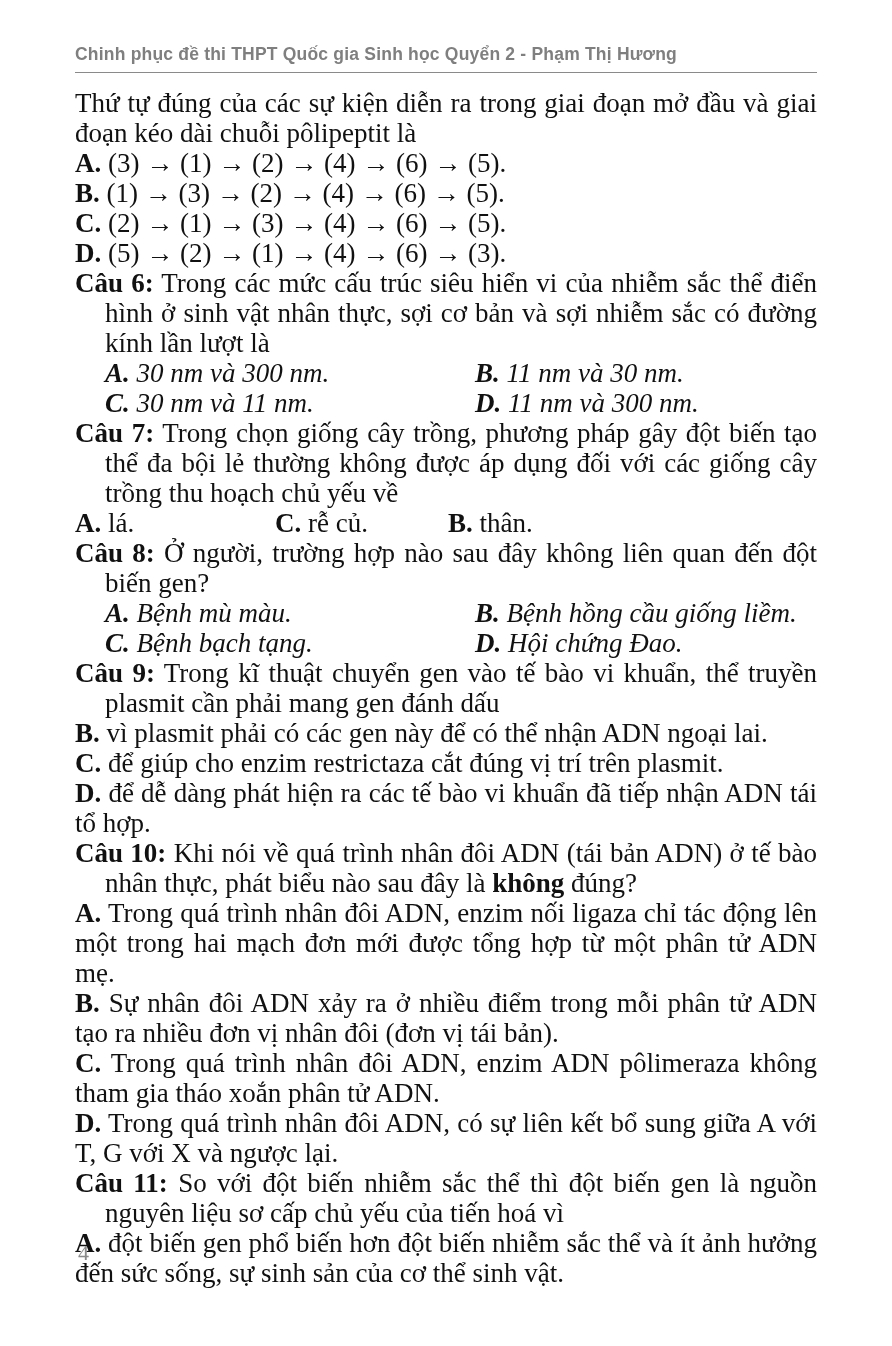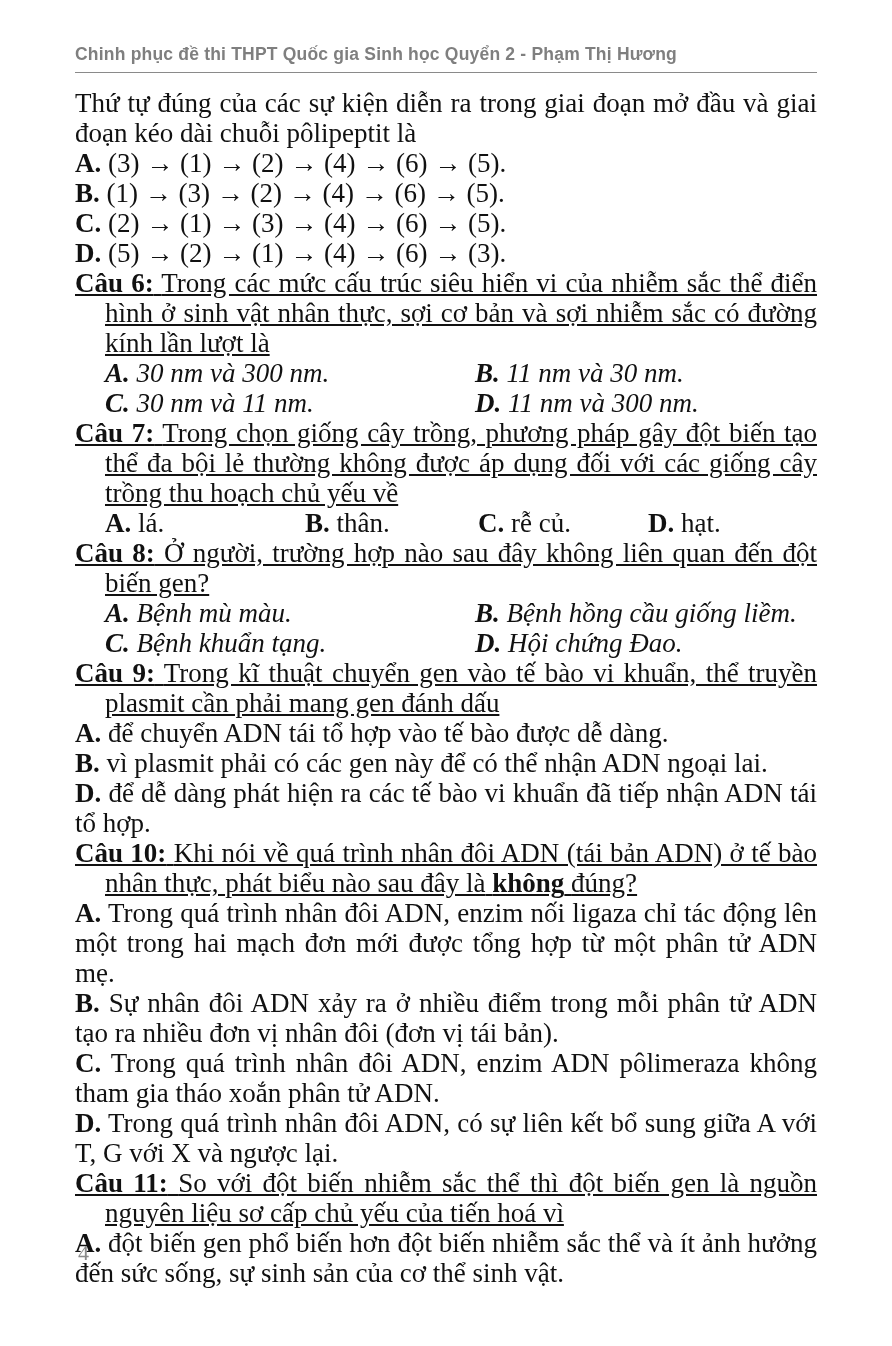--- a/index.html
+++ b/index.html
@@ -30,24 +30,24 @@
   }
   .content {
     position:absolute; left:75px; top:88px; width:742px;
     font-size:27px; line-height:30px;
   }
   .content p { margin:0; }
   .b { font-weight:bold; }
   
   .cont-par { margin-left:30px; text-align:justify; }
   
-  .q-par { padding-left:30px; text-indent:-30px; text-align:justify;text-decoration:underline; }
+  .q-par { padding-left:30px; text-indent:-30px; text-align:justify; }
   .opt { margin-left:30px; text-align:justify; }
   .opt-grid2 { display:grid; grid-template-columns:370px 1fr; margin-left:30px;font-style:italic; }
-  .opt-grid4 { display:grid; grid-template-columns:200px 173px 170px 1fr; margin-left:30px; }
+  .opt-grid4 { display:grid; grid-template-columns:200px 173px 170px 1fr; }
   .opt-grid2 p, .opt-grid4 p { margin:0; }
   .pageno {
     position:absolute; left:78px; top:1240px;
     font-size:22px; color:#8a8a8a;
   }
 </style>
 </head>
 <body>
 
 <div class="page">
@@ -72,40 +72,39 @@
         <p><span class="b">B.</span> <span>11 nm và 30 nm.</span></p>
         <p><span class="b">C.</span> <span>30 nm và 11 nm.</span></p>
         <p><span class="b">D.</span> <span>11 nm và 300 nm.</span></p>
       </div>
     </div>
 
     <div>
       <p class="q-par"><span class="b">Câu 7:</span> <span>Trong chọn giống cây trồng, phương pháp gây đột biến tạo thể đa bội lẻ thường không được áp dụng đối với các giống cây trồng thu hoạch chủ yếu về</span></p>
       <div class="opt-grid4">
         <p><span class="b">A.</span> <span>lá.</span></p>
+        <p><span class="b">C.</span> <span>rễ củ.</span></p>
         <p><span class="b">B.</span> <span>thân.</span></p>
-        <p><span class="b">C.</span> <span>rễ củ.</span></p>
-        <p><span class="b">D.</span> <span>hạt.</span></p>
       </div>
     </div>
 
     <div>
       <p class="q-par"><span class="b">Câu 8:</span> <span>Ở người, trường hợp nào sau đây không liên quan đến đột biến gen?</span></p>
       <div class="opt-grid2">
         <p><span class="b">A.</span> <span>Bệnh mù màu.</span></p>
         <p><span class="b">B.</span> <span>Bệnh hồng cầu giống liềm.</span></p>
-        <p><span class="b">C.</span> <span>Bệnh khuẩn tạng.</span></p>
+        <p><span class="b">C.</span> <span>Bệnh bạch tạng.</span></p>
         <p><span class="b">D.</span> <span>Hội chứng Đao.</span></p>
       </div>
     </div>
 
     <div>
       <p class="q-par"><span class="b">Câu 9:</span> <span>Trong kĩ thuật chuyển gen vào tế bào vi khuẩn, thể truyền plasmit cần phải mang gen đánh dấu</span></p>
-      <p class="opt"><span class="b">A.</span> <span>để chuyển ADN tái tổ hợp vào tế bào được dễ dàng.</span></p>
       <p class="opt"><span class="b">B.</span> <span>vì plasmit phải có các gen này để có thể nhận ADN ngoại lai.</span></p>
+      <p class="opt"><span class="b">C.</span> <span>để giúp cho enzim restrictaza cắt đúng vị trí trên plasmit.</span></p>
       <p class="opt"><span class="b">D.</span> <span>để dễ dàng phát hiện ra các tế bào vi khuẩn đã tiếp nhận ADN tái tổ hợp.</span></p>
     </div>
 
     <div>
       <p class="q-par"><span class="b">Câu 10:</span> <span>Khi nói về quá trình nhân đôi ADN (tái bản ADN) ở tế bào nhân thực, phát biểu nào sau đây là</span> <span class="b">không</span> <span>đúng?</span></p>
       <p class="opt"><span class="b">A.</span> <span>Trong quá trình nhân đôi ADN, enzim nối ligaza chỉ tác động lên một trong hai mạch đơn mới được tổng hợp từ một phân tử ADN mẹ.</span></p>
       <p class="opt"><span class="b">B.</span> <span>Sự nhân đôi ADN xảy ra ở nhiều điểm trong mỗi phân tử ADN tạo ra nhiều đơn vị nhân đôi (đơn vị tái bản).</span></p>
       <p class="opt"><span class="b">C.</span> <span>Trong quá trình nhân đôi ADN, enzim ADN pôlimeraza không tham gia tháo xoắn phân tử ADN.</span></p>
       <p class="opt"><span class="b">D.</span> <span>Trong quá trình nhân đôi ADN, có sự liên kết bổ sung giữa A với T, G với X và ngược lại.</span></p>
     </div>

